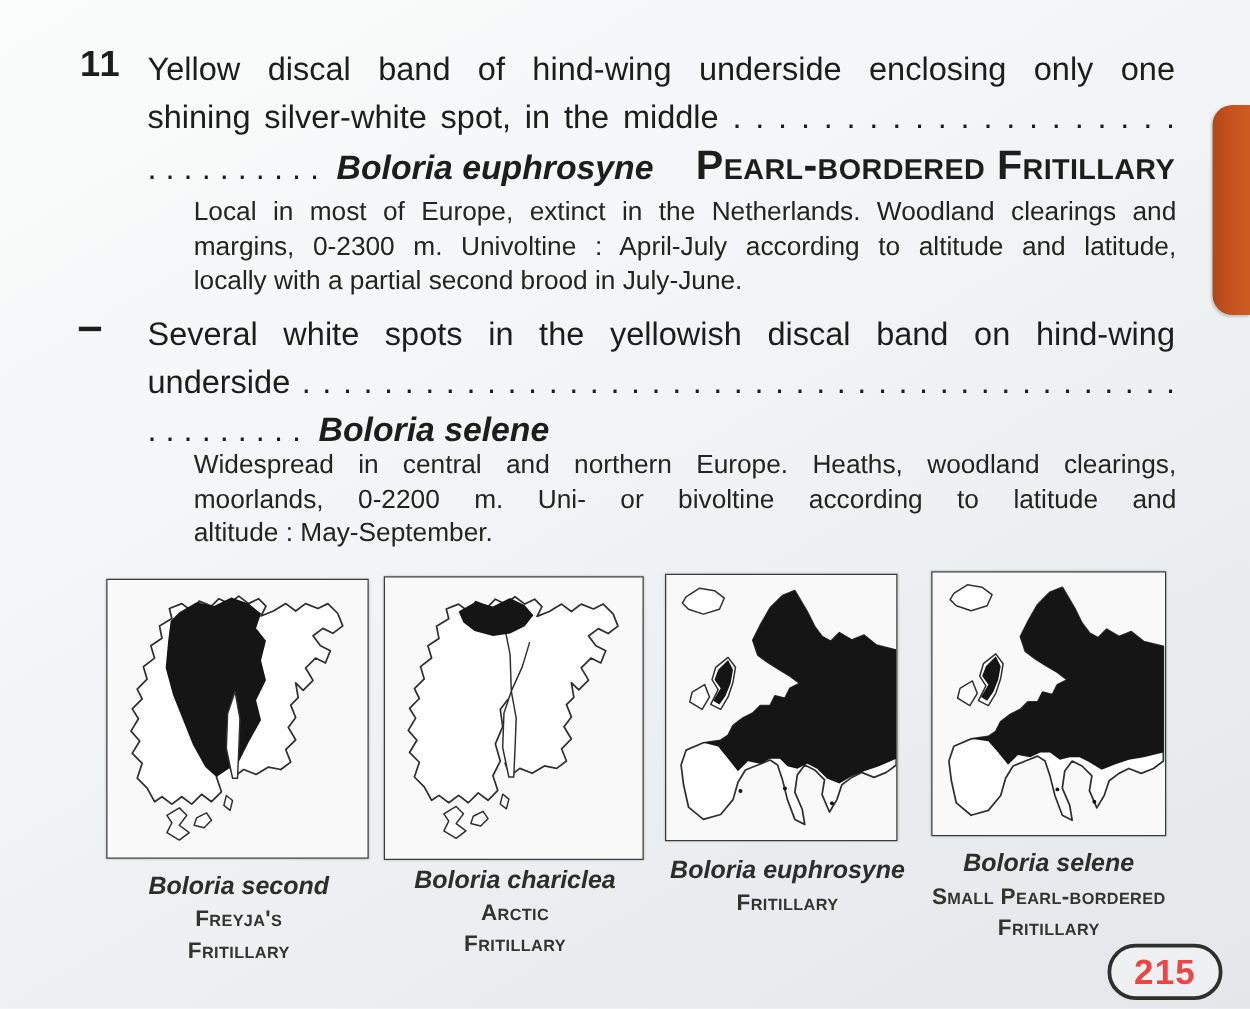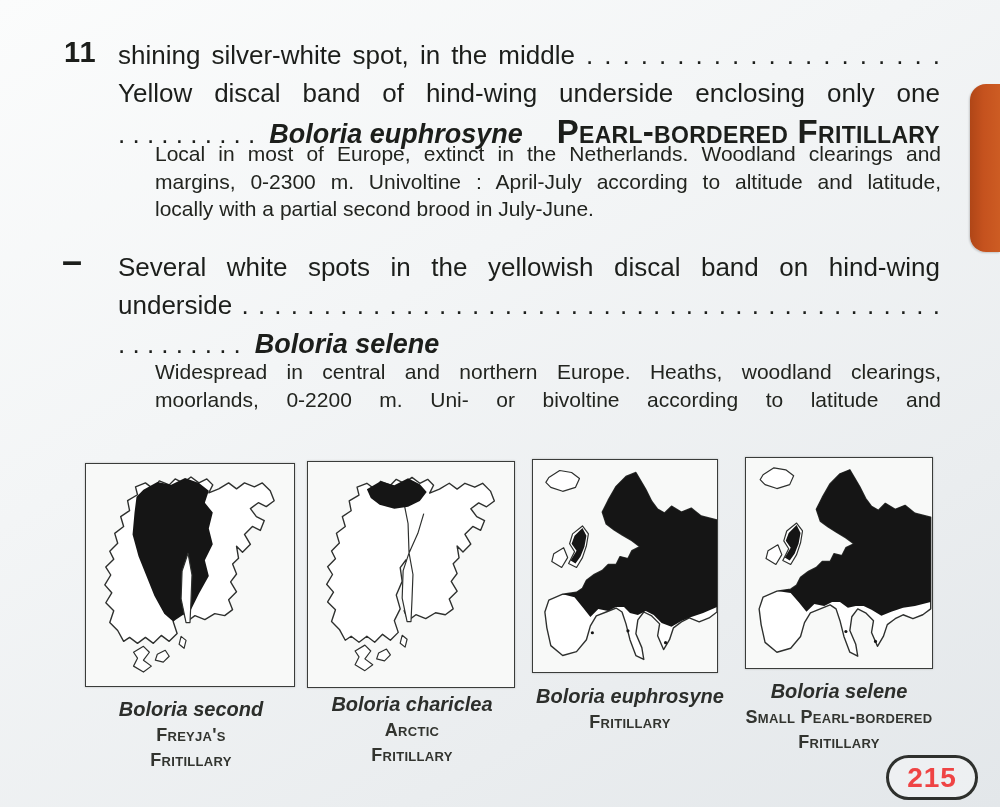--- a/index.html
+++ b/index.html
@@ -20,21 +20,21 @@
   #key2 { top:248px; }
   .jl { text-align:justify; text-align-last:justify; }
 
   .result-line { display:flex; align-items:baseline; white-space:nowrap; margin-top:1px; }
   .result-line .dots { font-size:26px; }
   .result-line .species { font-weight:700; font-style:italic; font-size:27px; margin-left:14px; }
   .result-line .common  { margin-left:auto; font-weight:700; font-variant:small-caps;
                           font-size:33px; letter-spacing:0.3px; }
 
   .desc-block { position:absolute; left:155px; width:786px; font-size:21px; line-height:27.5px; color:#22241f; }
-  #desc1 { top:140px; }
+  #desc1 { top:156px; }
   #desc2 { top:358px; }
   .desc-line { text-align:justify; text-align-last:justify; }
   .desc-line.last { text-align-last:auto; }
 
   
   .map-box { position:absolute; background:#f8f9f8; border:1.6px solid #3a3c3a;
              box-sizing:border-box; box-shadow:0 0 2px rgba(0,0,0,0.25); }
   .map-box svg { width:100%; height:100%; display:block; }
   #map1 { left:85px;  top:463px; width:210px; height:224px; }
   #map2 { left:307px; top:461px; width:208px; height:227px; }
@@ -63,22 +63,22 @@
   .ink { fill:#151515; }
   .coast { fill:#ffffff; stroke:#2e302e; stroke-width:1.4; stroke-linejoin:round; }
   .coast-thin { fill:#ffffff; stroke:#2e302e; stroke-width:1.2; stroke-linejoin:round; }
 </style>
 </head>
 <body>
 
 <div class="entry-marker" id="marker1">11</div>
 
 <div class="key-block" id="key1">
+  <div class="jl">Yellow discal band of hind-wing underside enclosing only one</div>
   <div class="jl">shining silver-white spot, in the middle . . . . . . . . . . . . . . . . . . . .</div>
-  <div class="jl">Yellow discal band of hind-wing underside enclosing only one</div>
   <div class="result-line">
     <span class="dots">. . . . . . . . . .</span>
     <span class="species">Boloria euphrosyne</span>
     <span class="common">Pearl-bordered Fritillary</span>
   </div>
 </div>
 
 <div class="desc-block" id="desc1">
   <div class="desc-line">Local in most of Europe, extinct in the Netherlands. Woodland clearings and</div>
   <div class="desc-line">margins, 0-2300 m. Univoltine : April-July according to altitude and latitude,</div>
@@ -92,20 +92,21 @@
   <div class="jl">underside . . . . . . . . . . . . . . . . . . . . . . . . . . . . . . . . . . . . . . . . . . .</div>
   <div class="result-line">
     <span class="dots">. . . . . . . . .</span>
     <span class="species">Boloria selene</span>
   </div>
 </div>
 
 <div class="desc-block" id="desc2">
   <div class="desc-line">Widespread in central and northern Europe. Heaths, woodland clearings,</div>
   <div class="desc-line">moorlands, 0-2200 m. Uni- or bivoltine according to latitude and</div>
+  <div class="desc-line last">altitude : May-September.</div>
 </div>
 
 <div class="map-box" id="map1">
   <svg viewBox="0 0 210 224">
     <path class="coast" d="M32 168 L24 160 28 148 20 140 26 130 19 122 25 112 20 104 28 96 24 88 32 80 29 70 38 63 35 53 44 47 42 37 52 31 50 23 60 19 68 25 74 17 84 21 90 15 98 19 106 13 114 19 122 15 128 21 124 29 134 25 144 19 152 25 160 19 170 23 178 19 186 27 190 37 182 43 174 39 166 45 172 53 180 57 176 67 168 63 160 71 166 81 158 89 152 83 154 95 148 101 152 111 146 119 152 129 144 137 148 147 140 153 130 151 120 157 110 153 102 159 98 149 104 137 100 123 106 109 100 97 94 105 96 119 90 133 94 147 88 159 92 171 84 179 76 173 68 181 60 175 52 181 44 175 38 179 Z"></path>
     <path class="ink" d="M58 26 L72 18 86 21 100 14 114 19 124 27 120 39 128 49 124 65 128 81 120 97 124 113 114 131 106 147 97 153 88 159 79 151 69 133 61 113 53 93 47 71 49 49 51 33 Z"></path>
     <path class="coast-thin" d="M101 160 L96 136 97 108 103 90 107 112 106 138 105 160 Z"></path>
     <path class="coast-thin" d="M48 190 L58 184 64 190 58 198 66 204 58 210 48 204 52 196 Z"></path>
     <path class="coast-thin" d="M72 192 L80 188 84 194 78 200 70 198 Z M96 174 L101 178 99 186 94 182 Z"></path>
   </svg>

